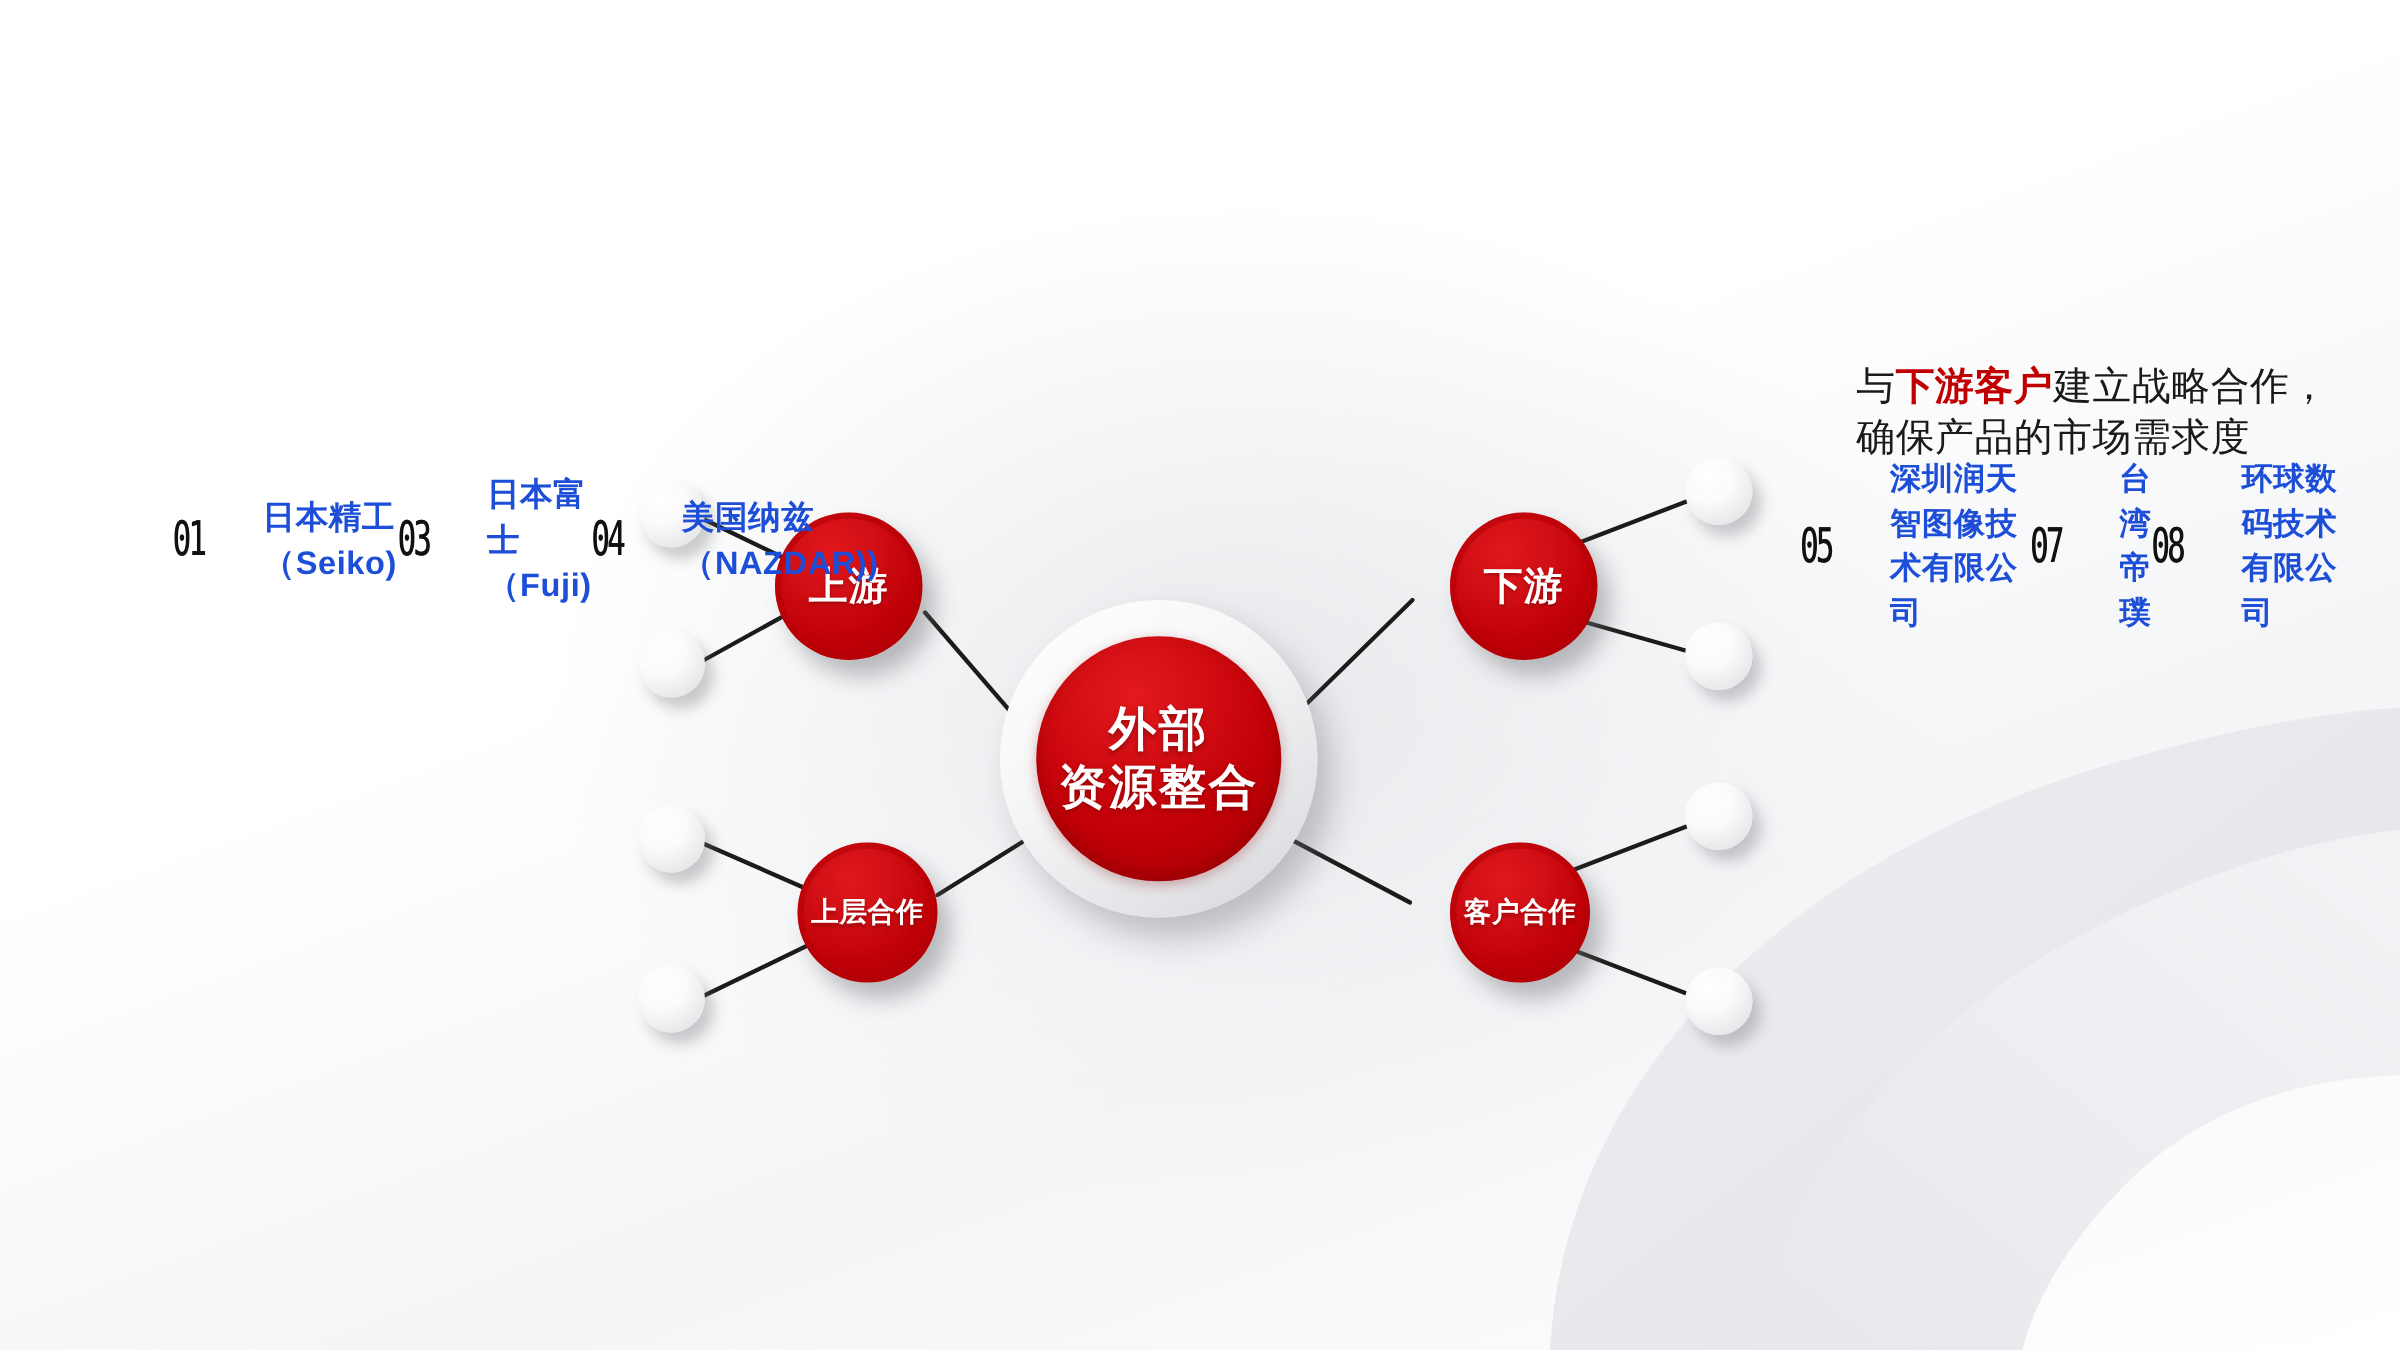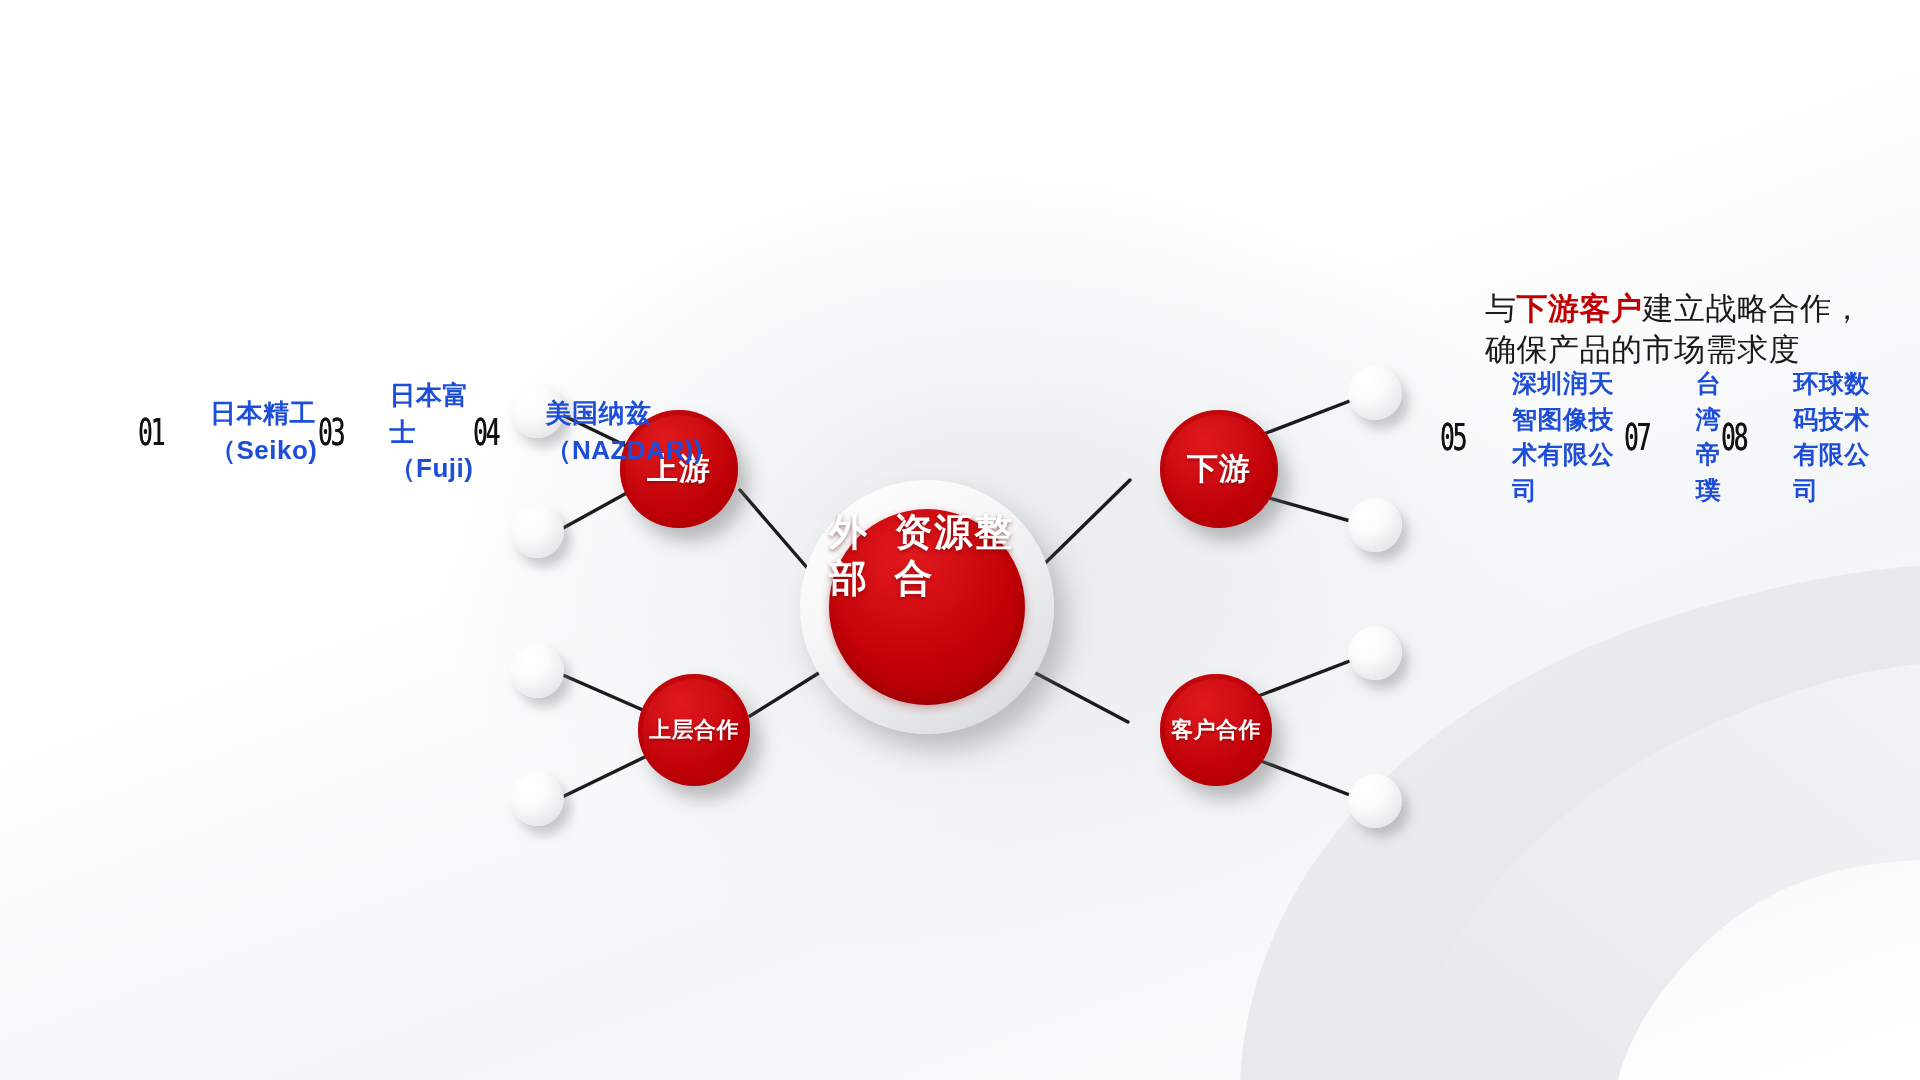--- a/index.html
+++ b/index.html
@@ -142,22 +142,22 @@
   }
   #hub-core {
     width: 196px;
     height: 196px;
     border-radius: 50%;
     background: radial-gradient(circle at 40% 24%, #e2191d 0%, #d40f14 26%, #c20007 58%, #a60006 100%);
     box-shadow:
       inset 0 -6px 14px rgba(120,0,0,0.40),
       0 3px 10px rgba(130,0,0,0.30);
     display: flex;
-    flex-direction: row;
-    align-items: flex-start;
+    flex-direction: column;
+    align-items: center;
     justify-content: center;
     color: #ffffff;
     font-weight: 700;
     font-size: 38px;
     line-height: 1.22;
     letter-spacing: 2px;
     text-shadow: 0 2px 4px rgba(90,0,0,0.5);
   }
 </style>
 </head>

